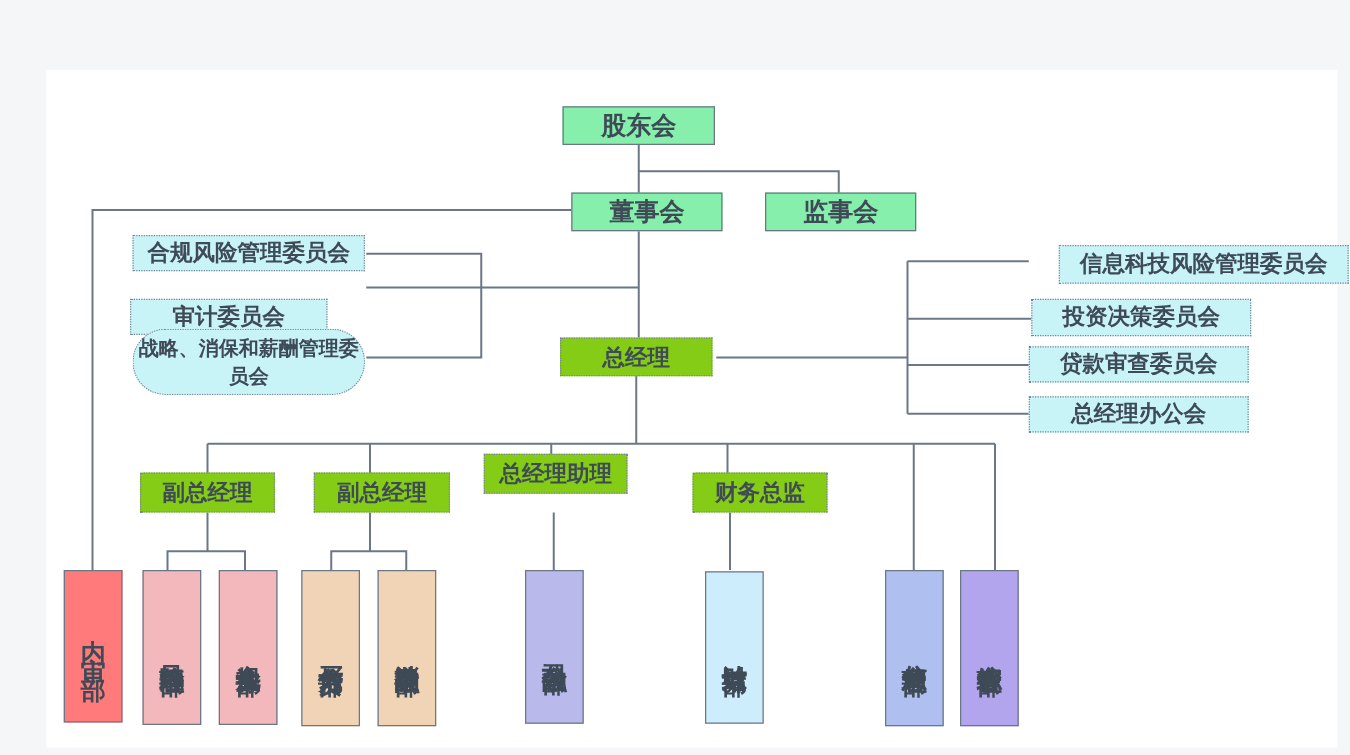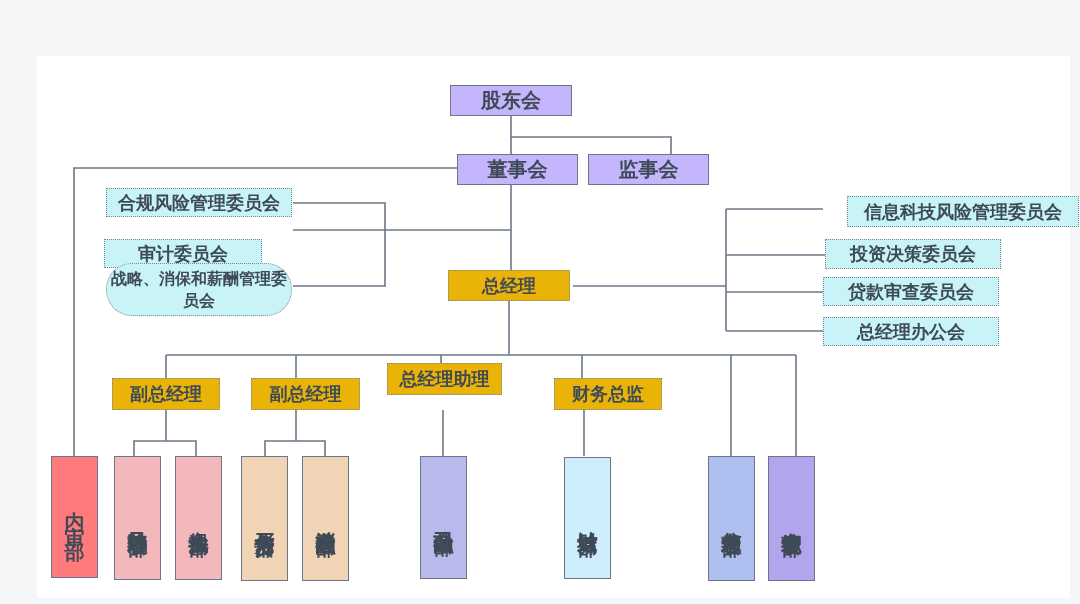--- a/index.html
+++ b/index.html
@@ -3,22 +3,22 @@
 <meta charset="utf-8">
 <style>
   html, body { margin:0; padding:0; }
   body { width:1080px; height:604px; background:#f5f6f8; position:relative; overflow:hidden;
          font-family:"DejaVu Sans", "Liberation Sans", sans-serif; }
   .card { position:absolute; left:37px; top:56px; width:1033px; height:542px; background:#ffffff; }
   svg.lines { position:absolute; left:0; top:0; width:1080px; height:604px; }
   svg.lines line, svg.lines polyline { stroke:#6b7786; stroke-width:1.6; fill:none; }
   .box { position:absolute; box-sizing:border-box; display:flex; align-items:center; justify-content:center;
          color:#3f4a57; font-weight:bold; text-align:center; }
-  .solid { border:1.6px solid #6b7786; background:#c4b5fd; font-size:20px; }
-  .dashed { border:1.4px dotted #7b8794; background:#eab308; font-size:18px; }
+  .solid { border:1.6px solid #6b7786; background:#86efac; font-size:20px; }
+  .dashed { border:1.4px dotted #7b8794; background:#84cc16; font-size:18px; }
   .comm { border:1.4px dotted #7b8794; background:#c9f4f7; font-size:18px; line-height:22px; }
   .dept { border:1.6px solid #6b7786; font-size:20px; line-height:23px; writing-mode:vertical-rl;
           text-orientation:upright; letter-spacing:1px; }
   .dept.spread { letter-spacing:14px; }
 </style>
 </head>
 <body>
 
 <div class="card"></div>
 
@@ -53,21 +53,21 @@
   <line x1="166" y1="410" x2="166" y2="441"></line>
   <polyline points="134,456 134,441 196,441 196,456"></polyline>
   <line x1="296" y1="410" x2="296" y2="441"></line>
   <polyline points="265,456 265,441 325,441 325,456"></polyline>
   <line x1="443" y1="410" x2="443" y2="456"></line>
   <line x1="584" y1="410" x2="584" y2="456"></line>
 </svg>
 
 <div class="box solid" style="left:450px;top:85px;width:122px;height:31px;">股东会</div>
 <div class="box solid" style="left:457px;top:154px;width:121px;height:31px;">董事会</div>
-<div class="box solid" style="left:588px;top:154px;width:121px;height:31px;">监事会</div>
+<div class="box solid" style="left:612px;top:154px;width:121px;height:31px;">监事会</div>
 <div class="box dashed" style="left:448px;top:270px;width:122px;height:31px;">总经理</div>
 
 <div class="box comm" style="left:106px;top:188px;width:186px;height:29px;">合规风险管理委员会</div>
 <div class="box comm" style="left:104px;top:223px;width:158px;height:29px;margin-top:16px;">审计委员会</div>
 <div class="box comm" style="left:106px;top:263px;width:186px;height:53px;font-size:16px;padding:0 4px;border-radius:26px;">战略、消保和薪酬管理委员会</div>
 
 <div class="box comm" style="left:824px;top:196px;width:232px;height:31px;margin-left:23px;">信息科技风险管理委员会</div>
 <div class="box comm" style="left:825px;top:239px;width:176px;height:30px;">投资决策委员会</div>
 <div class="box comm" style="left:823px;top:277px;width:176px;height:29px;">贷款审查委员会</div>
 <div class="box comm" style="left:823px;top:317px;width:176px;height:29px;">总经理办公会</div>

